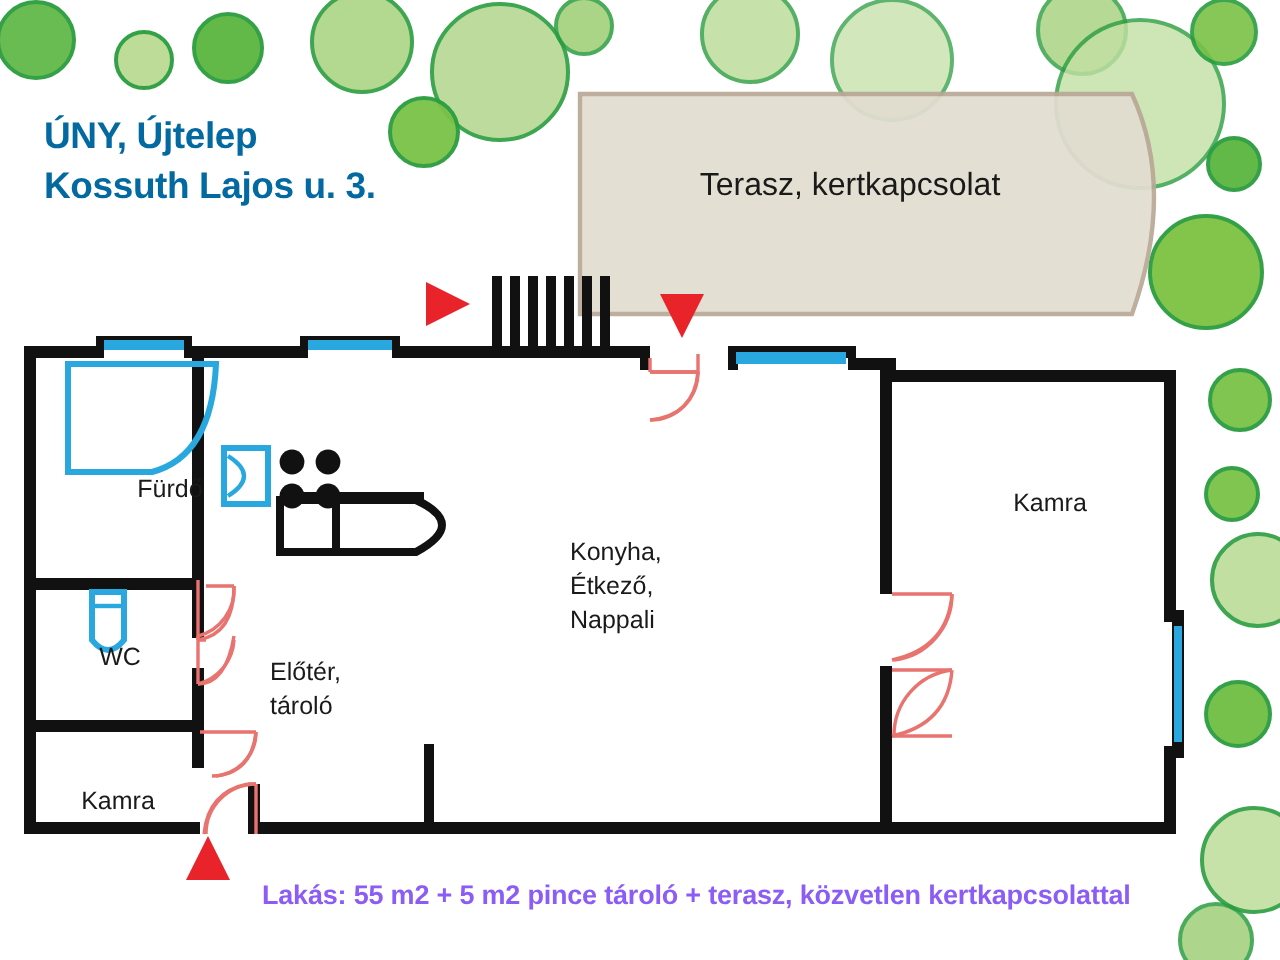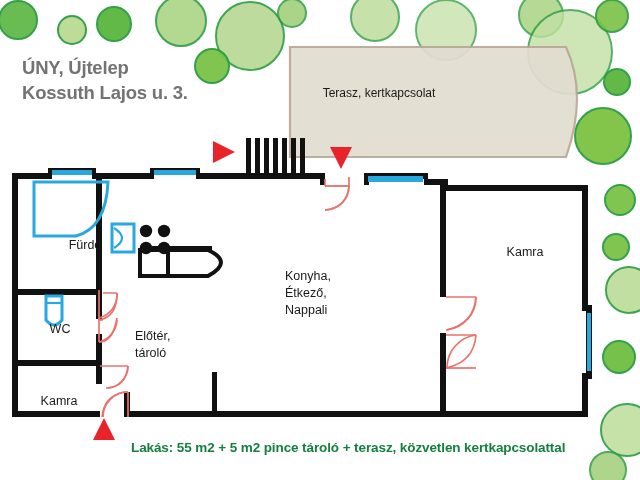--- a/index.html
+++ b/index.html
@@ -6,33 +6,33 @@
   body{
     width:640px;height:480px;overflow:hidden;background:#ffffff;
     font-family:"Liberation Sans", sans-serif;
     position:relative;
   }
   #stage{position:absolute;left:0;top:0;width:640px;height:480px;}
   #stage svg{display:block;width:640px;height:480px;}
 
   .title-block{
     position:absolute;left:22px;top:55px;
-    font-weight:bold;font-size:18.5px;line-height:25px;color:#737373;
+    font-weight:bold;font-size:18.5px;line-height:25px;color:#0369a1;
     letter-spacing:-0.2px;white-space:nowrap;
   }
   .caption{
     position:absolute;left:131px;top:440px;
-    font-weight:bold;font-size:13.5px;color:#15803d;white-space:nowrap;
+    font-weight:bold;font-size:13.5px;color:#8b5cf6;white-space:nowrap;
     letter-spacing:-0.1px;
   }
   .rlabel{
     position:absolute;font-size:12.5px;color:#1a1a1a;line-height:17px;
     white-space:nowrap;
   }
-  .rlabel.terrace{font-size:12px;}
+  .rlabel.terrace{font-size:16px;margin-left:46px;}
 </style>
 </head>
 <body>
 
 <div id="stage">
 <svg viewBox="0 0 640 480" xmlns="http://www.w3.org/2000/svg">
 
   <g id="decor-circles">
         <circle cx="18" cy="20" r="19" fill="#62b948" stroke="#2a9d3f" stroke-width="2" opacity="0.95"></circle>
         <circle cx="72" cy="30" r="14" fill="#b9db93" stroke="#2a9d3f" stroke-width="2" opacity="0.95"></circle>

